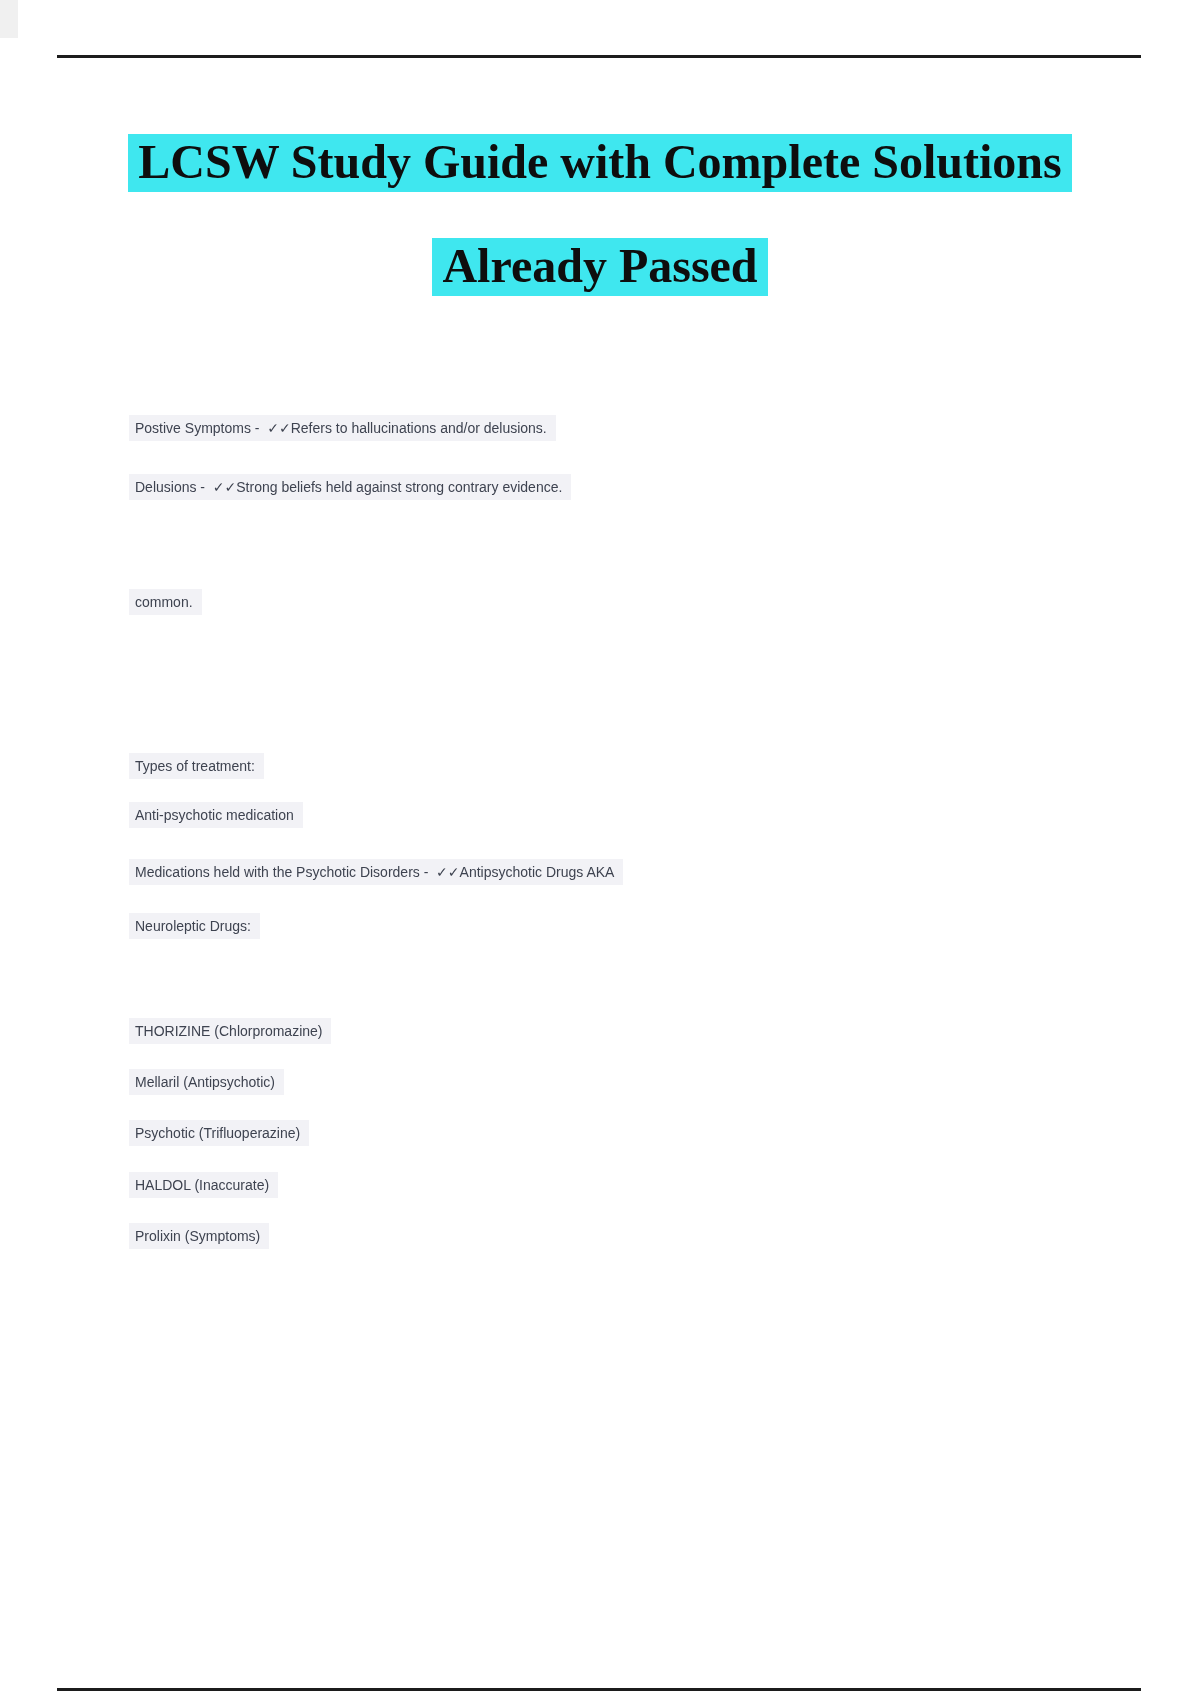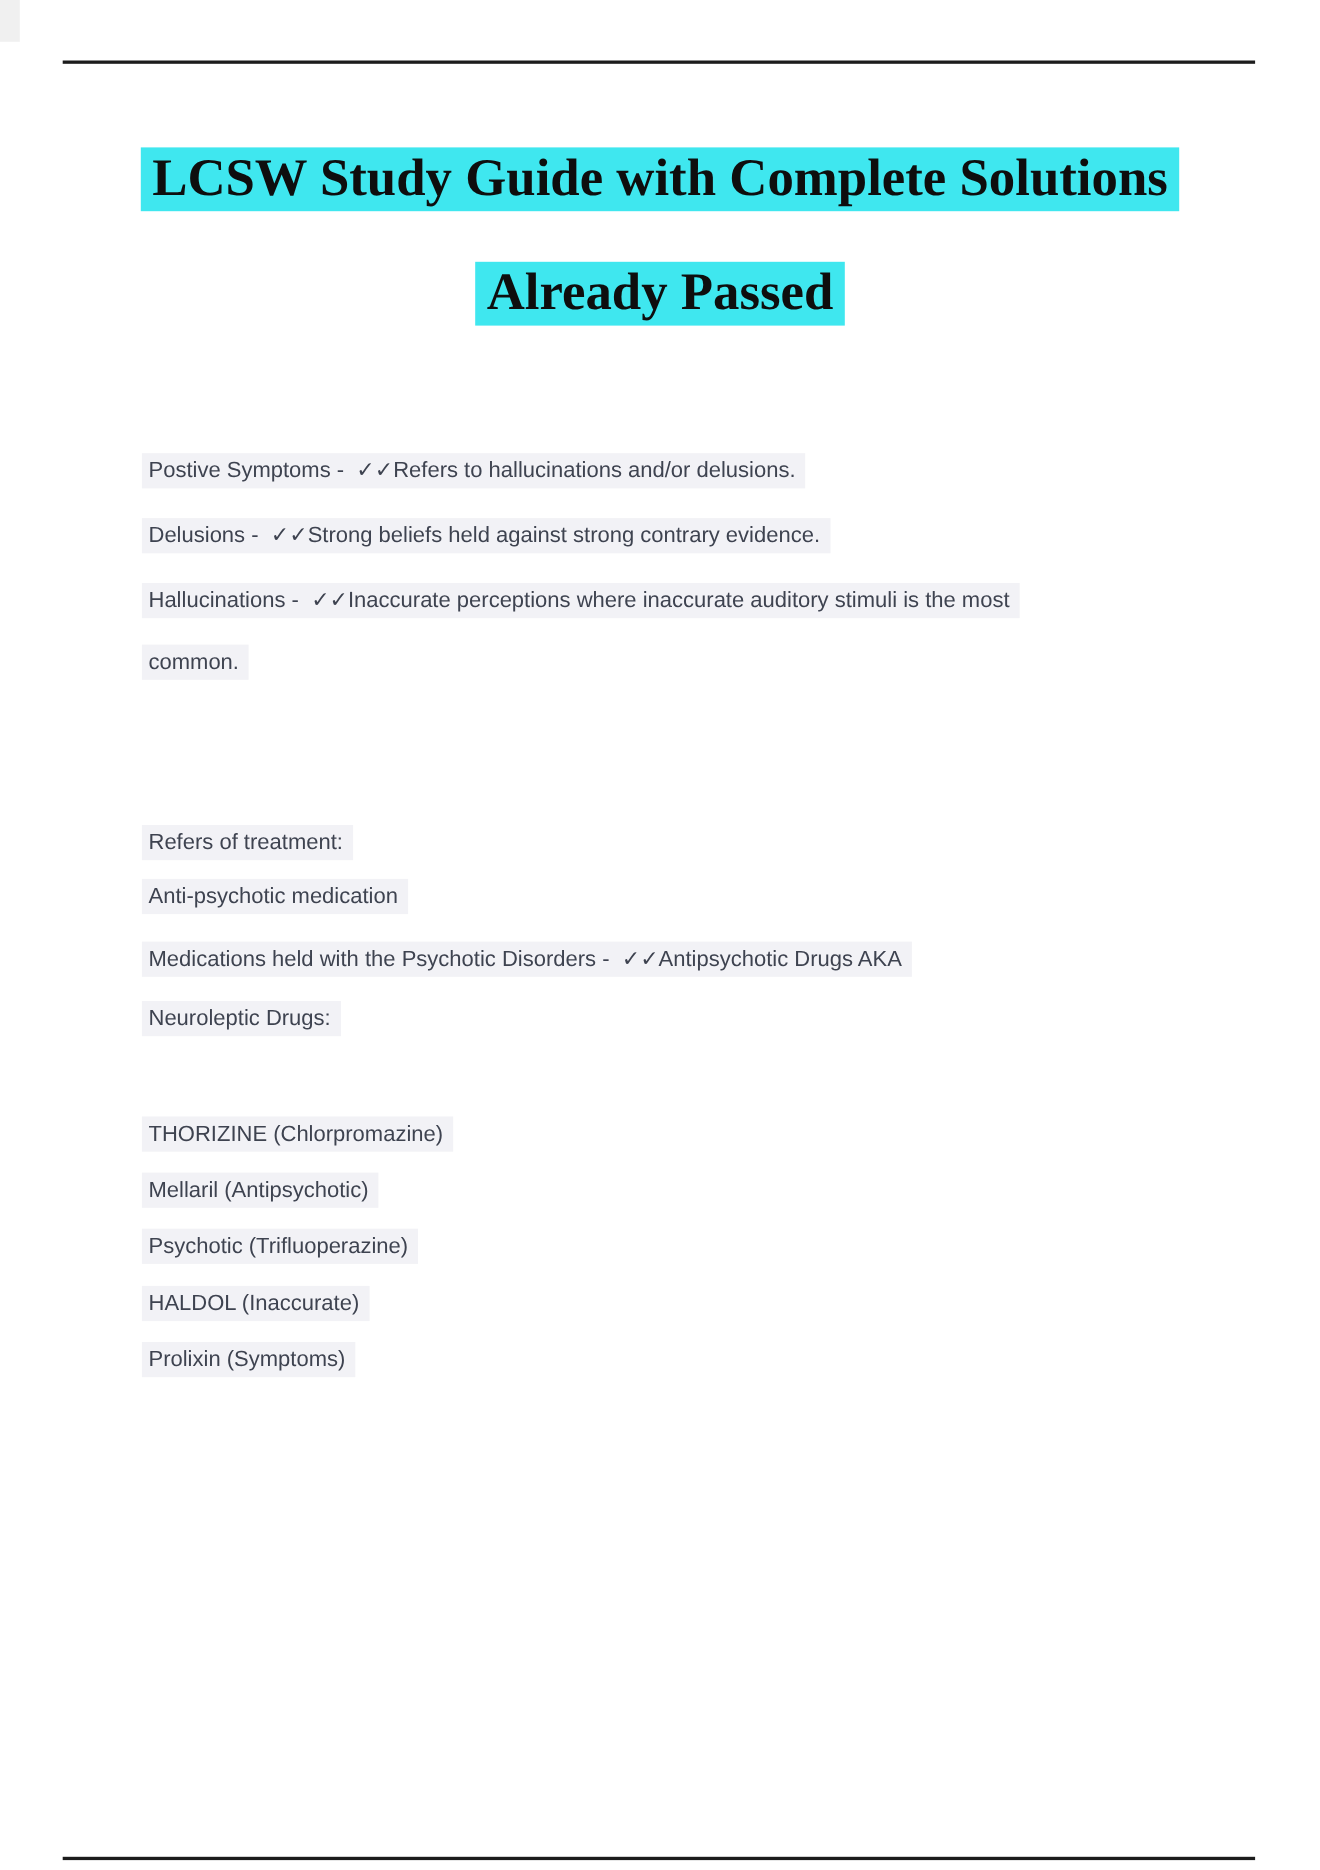--- a/index.html
+++ b/index.html
@@ -42,21 +42,21 @@
     background:#3FE7EF;
     padding:1px 10px 3px 10px;
     white-space:pre;
   }
   .title-line.l1{ top:134px; }
   .title-line.l2{ top:238px; }
   .bline{
     position:absolute;
     left:129px;
     max-width:945px;
-    font-size:20px;
+    font-size:14px;
     line-height:26px;
     color:#3E4350;
   }
   .bline span{
     background:#F2F2F6;
     padding:5px 9px 5px 6px;
     white-space:pre-wrap;
   }
 </style>
 </head>
@@ -70,23 +70,22 @@
 
   <div class="title-line l1">
     <span>LCSW Study Guide with Complete Solutions</span>
   </div>
   <div class="title-line l2">
     <span>Already Passed</span>
   </div>
 
   <div class="bline" style="top:415px"><span>Postive Symptoms -  ✓✓Refers to hallucinations and/or delusions.</span></div>
   <div class="bline" style="top:474px"><span>Delusions -  ✓✓Strong beliefs held against strong contrary evidence.</span></div>
-  <div class="bline" style="top:533px"><span>Hallucinations -  ✓✓Inaccurate perceptions where inaccurate auditory stimuli is the most</span></div>
   <div class="bline" style="top:589px"><span>common.</span></div>
-  <div class="bline" style="top:753px"><span>Refers of treatment:</span></div>
+  <div class="bline" style="top:753px"><span>Types of treatment:</span></div>
   <div class="bline" style="top:802px"><span>Anti-psychotic medication</span></div>
   <div class="bline" style="top:859px"><span>Medications held with the Psychotic Disorders -  ✓✓Antipsychotic Drugs AKA</span></div>
   <div class="bline" style="top:913px"><span>Neuroleptic Drugs:</span></div>
   <div class="bline" style="top:1018px"><span>THORIZINE (Chlorpromazine)</span></div>
   <div class="bline" style="top:1069px"><span>Mellaril (Antipsychotic)</span></div>
   <div class="bline" style="top:1120px"><span>Psychotic (Trifluoperazine)</span></div>
   <div class="bline" style="top:1172px"><span>HALDOL (Inaccurate)</span></div>
   <div class="bline" style="top:1223px"><span>Prolixin (Symptoms)</span></div>
 
 </div>

